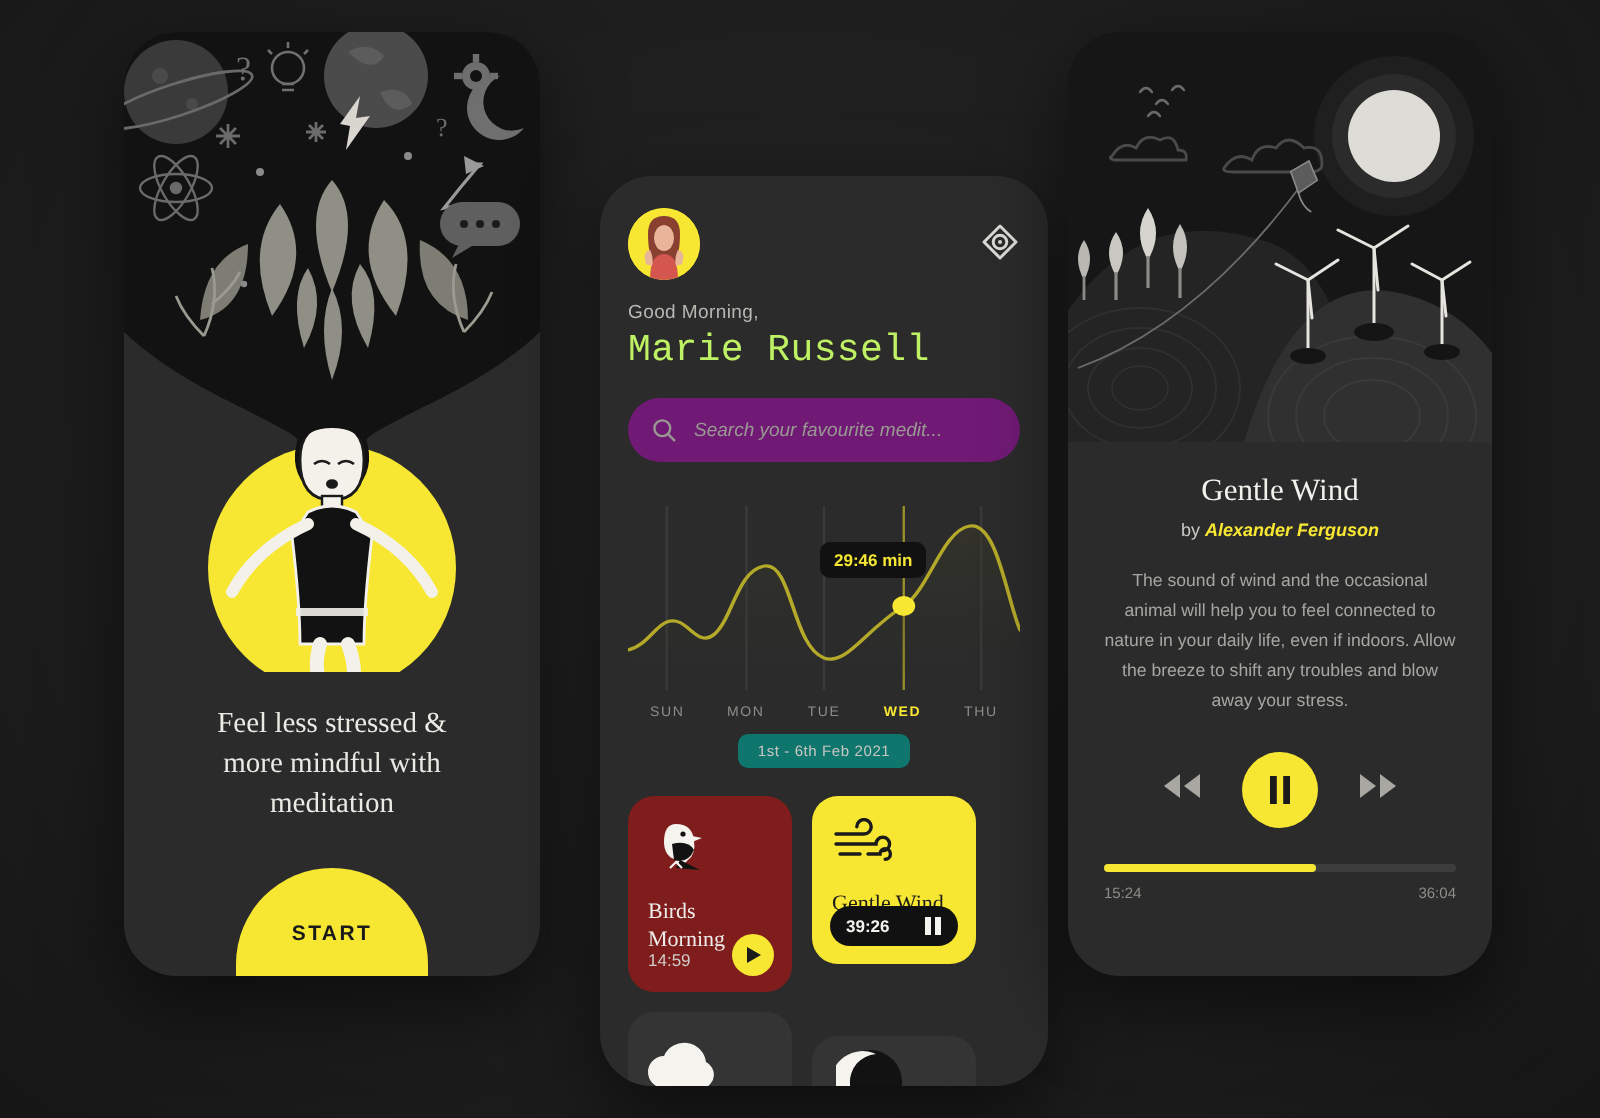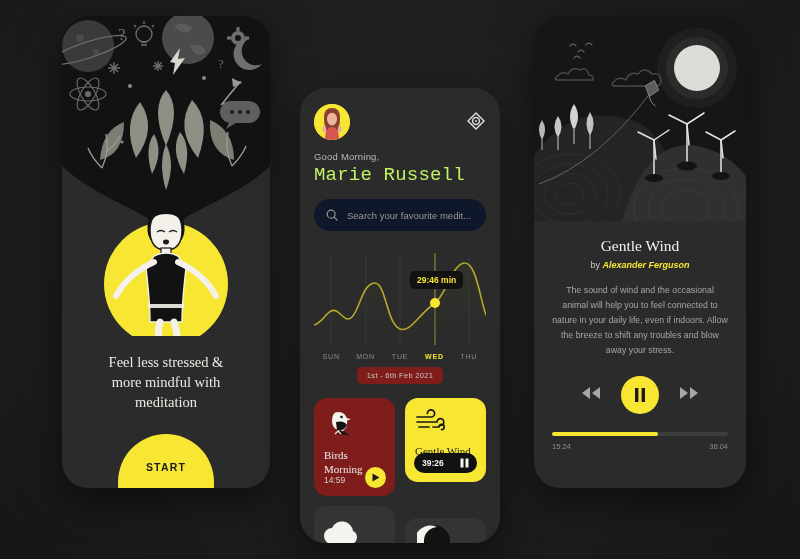--- a/index.html
+++ b/index.html
@@ -16,21 +16,21 @@
   .stage { position: absolute; inset: 0; }
 
   .phone {
     position: absolute;
     border-radius: 26px;
     overflow: hidden;
     background: #262626;
     box-shadow: 0 14px 40px rgba(0,0,0,.55);
   }
   #phone-left   { left: 62px;  top: 16px;  width: 208px; height: 472px; background:#2b2b2b; }
-  #phone-mid    { left: 300px; top: 88px;  width: 200px; height: 455px; background:#2b2b2b; }
+  #phone-mid    { left: 300px; top: 88px;  width: 224px; height: 455px; background:#2b2b2b; }
   #phone-right  { left: 534px; top: 16px;  width: 212px; height: 472px; background:#2b2b2b; }
 
   
   #phone-left .illus {
     position: absolute; left: 0; top: 0; width: 100%; height: 320px;
     background: #242424;
   }
   .left-caption {
     position: absolute; left: 12px; right: 12px; top: 336px;
     text-align: center;
@@ -63,42 +63,42 @@
     vertical-align: top;
   }
   .topbar { display: flex; align-items: flex-start; justify-content: space-between; }
   .target-icon { width: 20px; height: 20px; margin-top: 7px; cursor: pointer; }
   .greeting { color: #b9b7b2; font-size: 9.5px; margin-top: 11px; letter-spacing: .2px; }
   .username {
     color: #bef264; font-family: Liberation Mono, monospace;
     font-size: 19px; margin-top: 2px; letter-spacing: .2px;
   }
   .search {
-    margin-top: 13px; height: 32px; border-radius: 16px; background: #0f172a;
-    display: flex; align-items: center; padding: 0 12px; gap: 9px; cursor: text;
+    margin-top: 13px; height: 32px; border-radius: 16px; background: #701a75;
+    display: flex; align-items: center; padding: 0 12px; gap: 9px; cursor: text; font-style: italic;
   }
   .search .ph { color: #9a9893; font-size: 9.5px; }
 
   .chart-wrap { position: relative; margin-top: 18px; height: 100px; }
   .chart-wrap svg { display: block; width: 100%; height: 100%; }
   .tooltip {
     position: absolute; left: 96px; top: 22px;
     background: #111; color: #f7e733;
     font-size: 8.5px; font-weight: bold;
     padding: 4px 7px; border-radius: 5px; white-space: nowrap;
   }
   .day-row { display: flex; margin-top: 4px; }
   .day-row .day {
     flex: 1; text-align: center; font-size: 7px; color: #8f8d88; letter-spacing: .8px;
     cursor: pointer;
   }
   .day-row .day.active { color: #f7e733; font-weight: bold; }
   .date-pill {
     margin: 7px auto 0; width: fit-content;
-    background: #7f1d1d; color: #c9c7c2;
+    background: #0f766e; color: #c9c7c2;
     font-size: 7.5px; padding: 4px 10px; border-radius: 5px; letter-spacing: .3px;
   }
 
   .cards { display: flex; gap: 10px; margin-top: 14px; }
   .card { width: 82px; border-radius: 13px; position: relative; cursor: pointer; }
   .card.dark { background: #7f1d1d; padding: 11px 10px 10px; height: 98px; }
   .card.accent { background: #f7e733; padding: 11px 10px 10px; height: 84px; }
   .card-title-dark {
     color: #ededea; font-family: "Liberation Serif", serif;
     font-size: 11px; line-height: 14px; margin-top: 7px;

